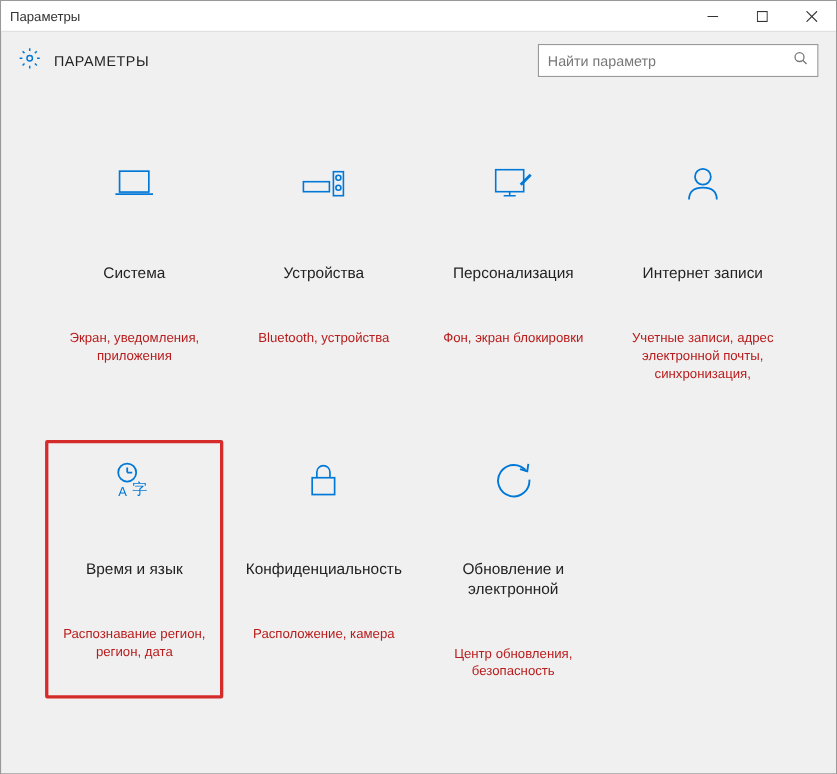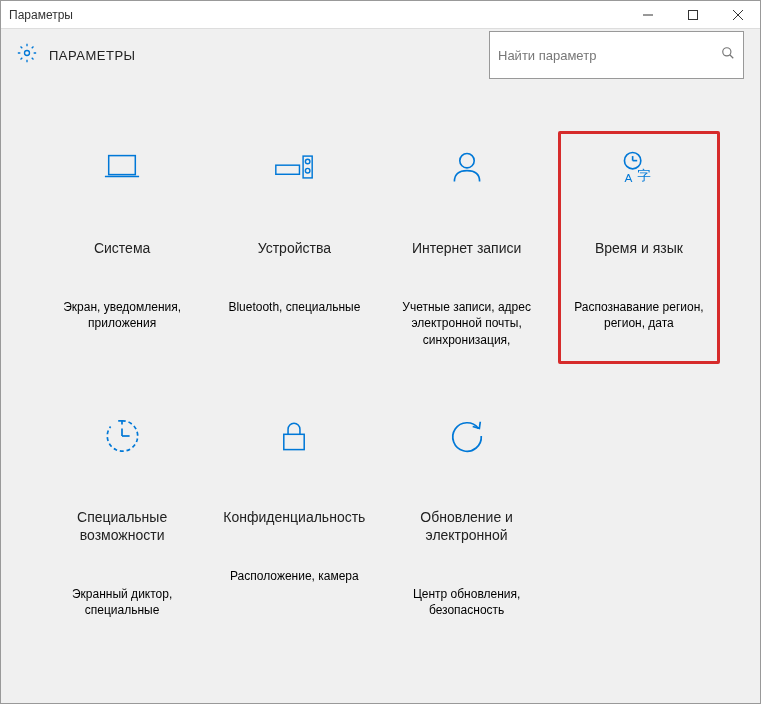--- a/index.html
+++ b/index.html
@@ -61,21 +61,21 @@
       height: 20px;
     }
     .header-title {
       font-size: 13px;
       font-weight: 400;
       letter-spacing: 0.5px;
       color: #222;
     }
     .search-box {
       width: 255px;
-      height: 48px;
+      height: 30px;
       border: 1px solid #999;
       background: #fff;
       display: flex;
       align-items: center;
       padding: 0 8px;
       justify-content: space-between;
     }
     .search-placeholder {
       color: #777;
       font-size: 13px;
@@ -121,21 +121,21 @@
       justify-content: center;
     }
     .tile-title {
       font-size: 14px;
       color: #222;
       margin-bottom: 4px;
       line-height: 1.3;
     }
     .tile-desc {
       font-size: 12px;
-      color: #000000;
+      color: #b91c1c;
       line-height: 1.35;
       max-width: 150px;
     }
   </style>
 </head>
 <body>
 
 <div class="window">
   <div class="titlebar">
     <span>Параметры</span>
@@ -200,24 +200,36 @@
             <rect x="2" y="18" width="26" height="10"></rect>
             <line x1="6" y1="22" x2="6" y2="22" stroke-width="2"></line>
               <line x1="10" y1="22" x2="10" y2="22" stroke-width="2"></line>
               <line x1="14" y1="22" x2="14" y2="22" stroke-width="2"></line>
             <rect x="32" y="8" width="10" height="24"></rect>
             <circle cx="37" cy="14" r="2.5"></circle>
               <circle cx="37" cy="24" r="2.5"></circle>
           </svg>
         </div>
         <div class="tile-title">Устройства</div>
-        <div class="tile-desc">Bluetooth, специальные</div>
-      </div>
-
-
+        <div class="tile-desc">Bluetooth, устройства</div>
+      </div>
+
+
+      <div class="tile">
+        <div class="tile-icon">
+          <svg width="40" height="38" viewBox="0 0 44 40" fill="none" stroke="#0078d7" stroke-width="1.6">
+            <rect x="4" y="6" width="28" height="22"></rect>
+              <line x1="12" y1="32" x2="24" y2="32"></line>
+              <line x1="18" y1="28" x2="18" y2="32"></line>
+            <path d="M28 20 L38 10 L40 12 L30 22 Z" fill="#0078d7" stroke="none"></path>
+          </svg>
+        </div>
+        <div class="tile-title">Персонализация</div>
+        <div class="tile-desc">Фон, экран блокировки</div>
+      </div>
 
       <div class="tile">
         <div class="tile-icon">
           <svg width="36" height="38" viewBox="0 0 40 40" fill="none" stroke="#0078d7" stroke-width="1.8">
             <circle cx="20" cy="13" r="8"></circle>
             <path d="M6 36 Q6 24 20 24 Q34 24 34 36"></path>
           </svg>
         </div>
         <div class="tile-title">Интернет записи</div>
         <div class="tile-desc">Учетные записи, адрес электронной почты, синхронизация,</div>
@@ -230,32 +242,20 @@
             <line x1="15" y1="8" x2="15" y2="13"></line>
               <line x1="15" y1="13" x2="20" y2="13"></line>
             <text x="6" y="36" font-size="13" fill="#0078d7" stroke="none" font-family="sans-serif">A</text>
             <text x="20" y="34" font-size="15" fill="#0078d7" stroke="none" font-family="sans-serif">字</text>
           </svg>
         </div>
         <div class="tile-title">Время и язык</div>
         <div class="tile-desc">Распознавание регион, регион, дата</div>
       </div>
 
-      <div class="tile">
-        <div class="tile-icon">
-          <svg width="38" height="38" viewBox="0 0 40 40" fill="none" stroke="#0078d7" stroke-width="1.8">
-            <path d="M20 4 A16 16 0 1 1 8 10" stroke-dasharray="4 3"></path>
-            <polyline points="16,4 20,4 20,8"></polyline>
-            <line x1="20" y1="12" x2="20" y2="20"></line>
-              <line x1="20" y1="20" x2="28" y2="20"></line>
-          </svg>
-        </div>
-        <div class="tile-title">Специальные возможности</div>
-        <div class="tile-desc">Экранный диктор, специальные</div>
-      </div>
 
       <div class="tile">
         <div class="tile-icon">
           <svg width="34" height="38" viewBox="0 0 40 40" fill="none" stroke="#0078d7" stroke-width="1.8">
             <rect x="8" y="18" width="24" height="18"></rect>
             <path d="M13 18 V12 A7 7 0 0 1 27 12 V18"></path>
           </svg>
         </div>
         <div class="tile-title">Конфиденциальность</div>
         <div class="tile-desc">Расположение, камера</div>

